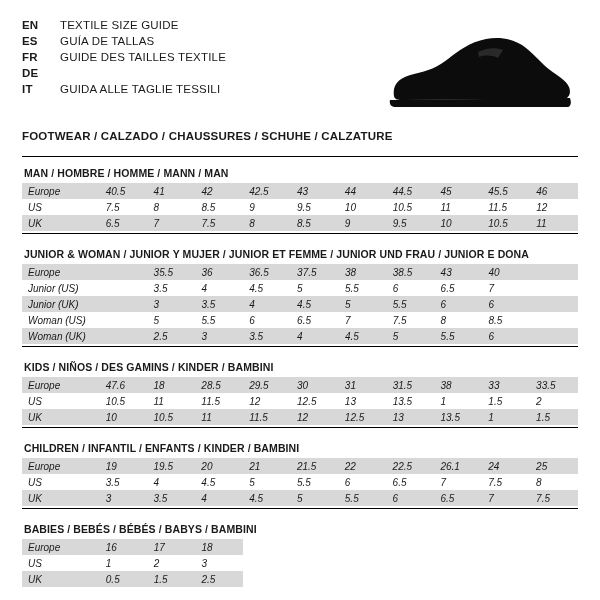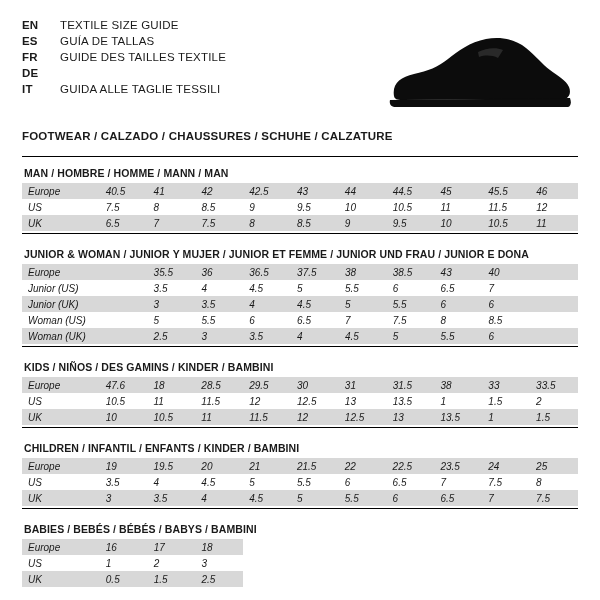--- a/index.html
+++ b/index.html
@@ -377,21 +377,21 @@
       <tbody>
         <tr class="shaded">
           <td class="label">Europe</td>
           <td>19</td>
           <td>19.5</td>
           <td>20</td>
           <td>21</td>
           <td>21.5</td>
           <td>22</td>
           <td>22.5</td>
-          <td>23.5</td>
+          <td>26.1</td>
           <td>24</td>
           <td>25</td>
         </tr>
         <tr class="plain">
           <td class="label">US</td>
           <td>3.5</td>
           <td>4</td>
           <td>4.5</td>
           <td>5</td>
           <td>5.5</td>

